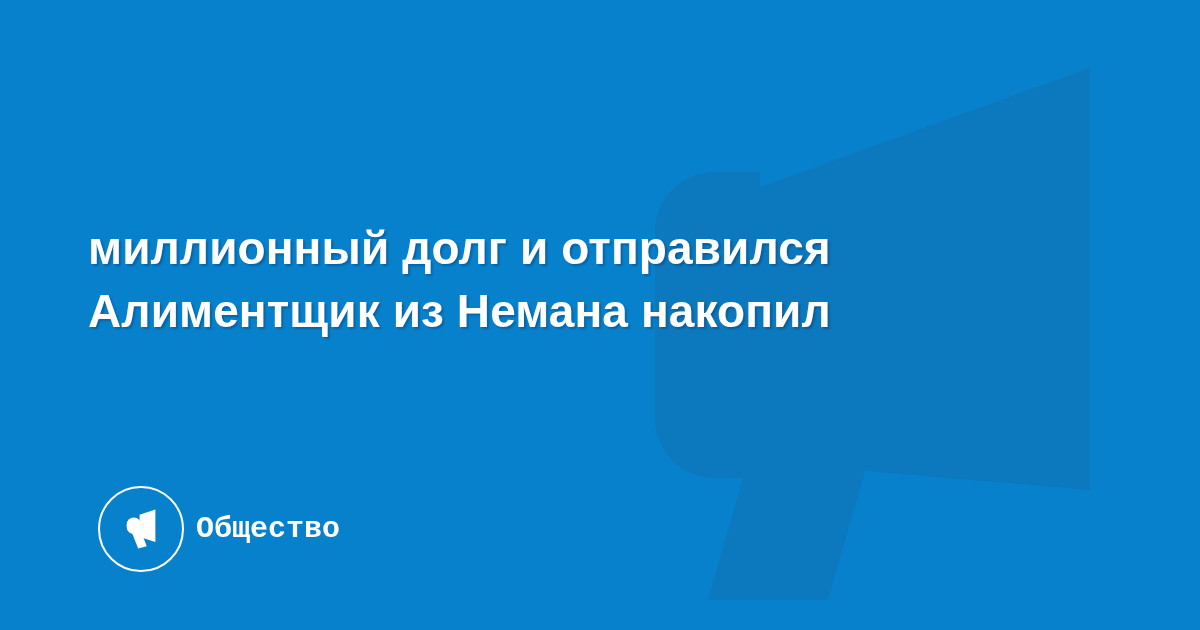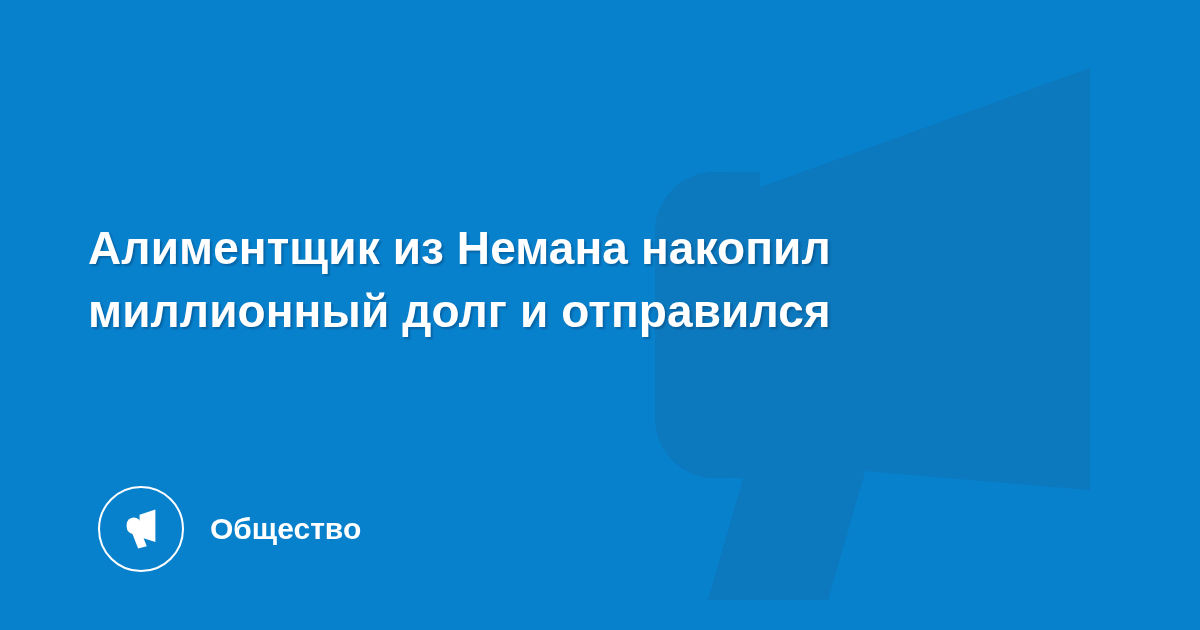--- a/index.html
+++ b/index.html
@@ -75,22 +75,23 @@
     white-space: nowrap;
   }
 
   
   #category {
     position: absolute;
     left: 98px;
     top: 483px;
     display: flex;
     align-items: center;
-    gap: 26px;
+    gap: 12px;
     height: 92px;
+    font-family: Liberation Mono, monospace;
   }
   #category .badge-circle {
     width: 86px;
     height: 86px;
     flex: none;
     border-radius: 50%;
     border: 2.5px solid #ffffff;
     display: flex;
     align-items: center;
     justify-content: center;
@@ -122,22 +123,22 @@
              A 60 60 0 0 1 716 358
              L 716 292
              A 60 60 0 0 1 716 172 Z" fill="#0c78bd"></path>
     <rect x="655" y="172" width="120" height="306" rx="60" fill="#0c78bd"></rect>
 
     <path d="M 758 188 L 1090 68 L 1090 490 L 758 462 Z" fill="#0c78bd"></path>
   </svg>
 
 
   <h1 id="headline">
+    <span class="hl-line">миллионный долг и отправился</span>
     <span class="hl-line">Алиментщик из Немана накопил</span>
-    <span class="hl-line">миллионный долг и отправился</span>
   </h1>
 
   <div id="category">
     <span class="badge-circle">
       <svg viewBox="0 0 64 64" aria-hidden="true">
 
         <path fill="#ffffff" d="M 30 12 L 52 5 L 52 50 L 30 43 Z"></path>
 
         <rect x="12" y="16" width="20" height="23" rx="10" fill="#ffffff"></rect>
 

